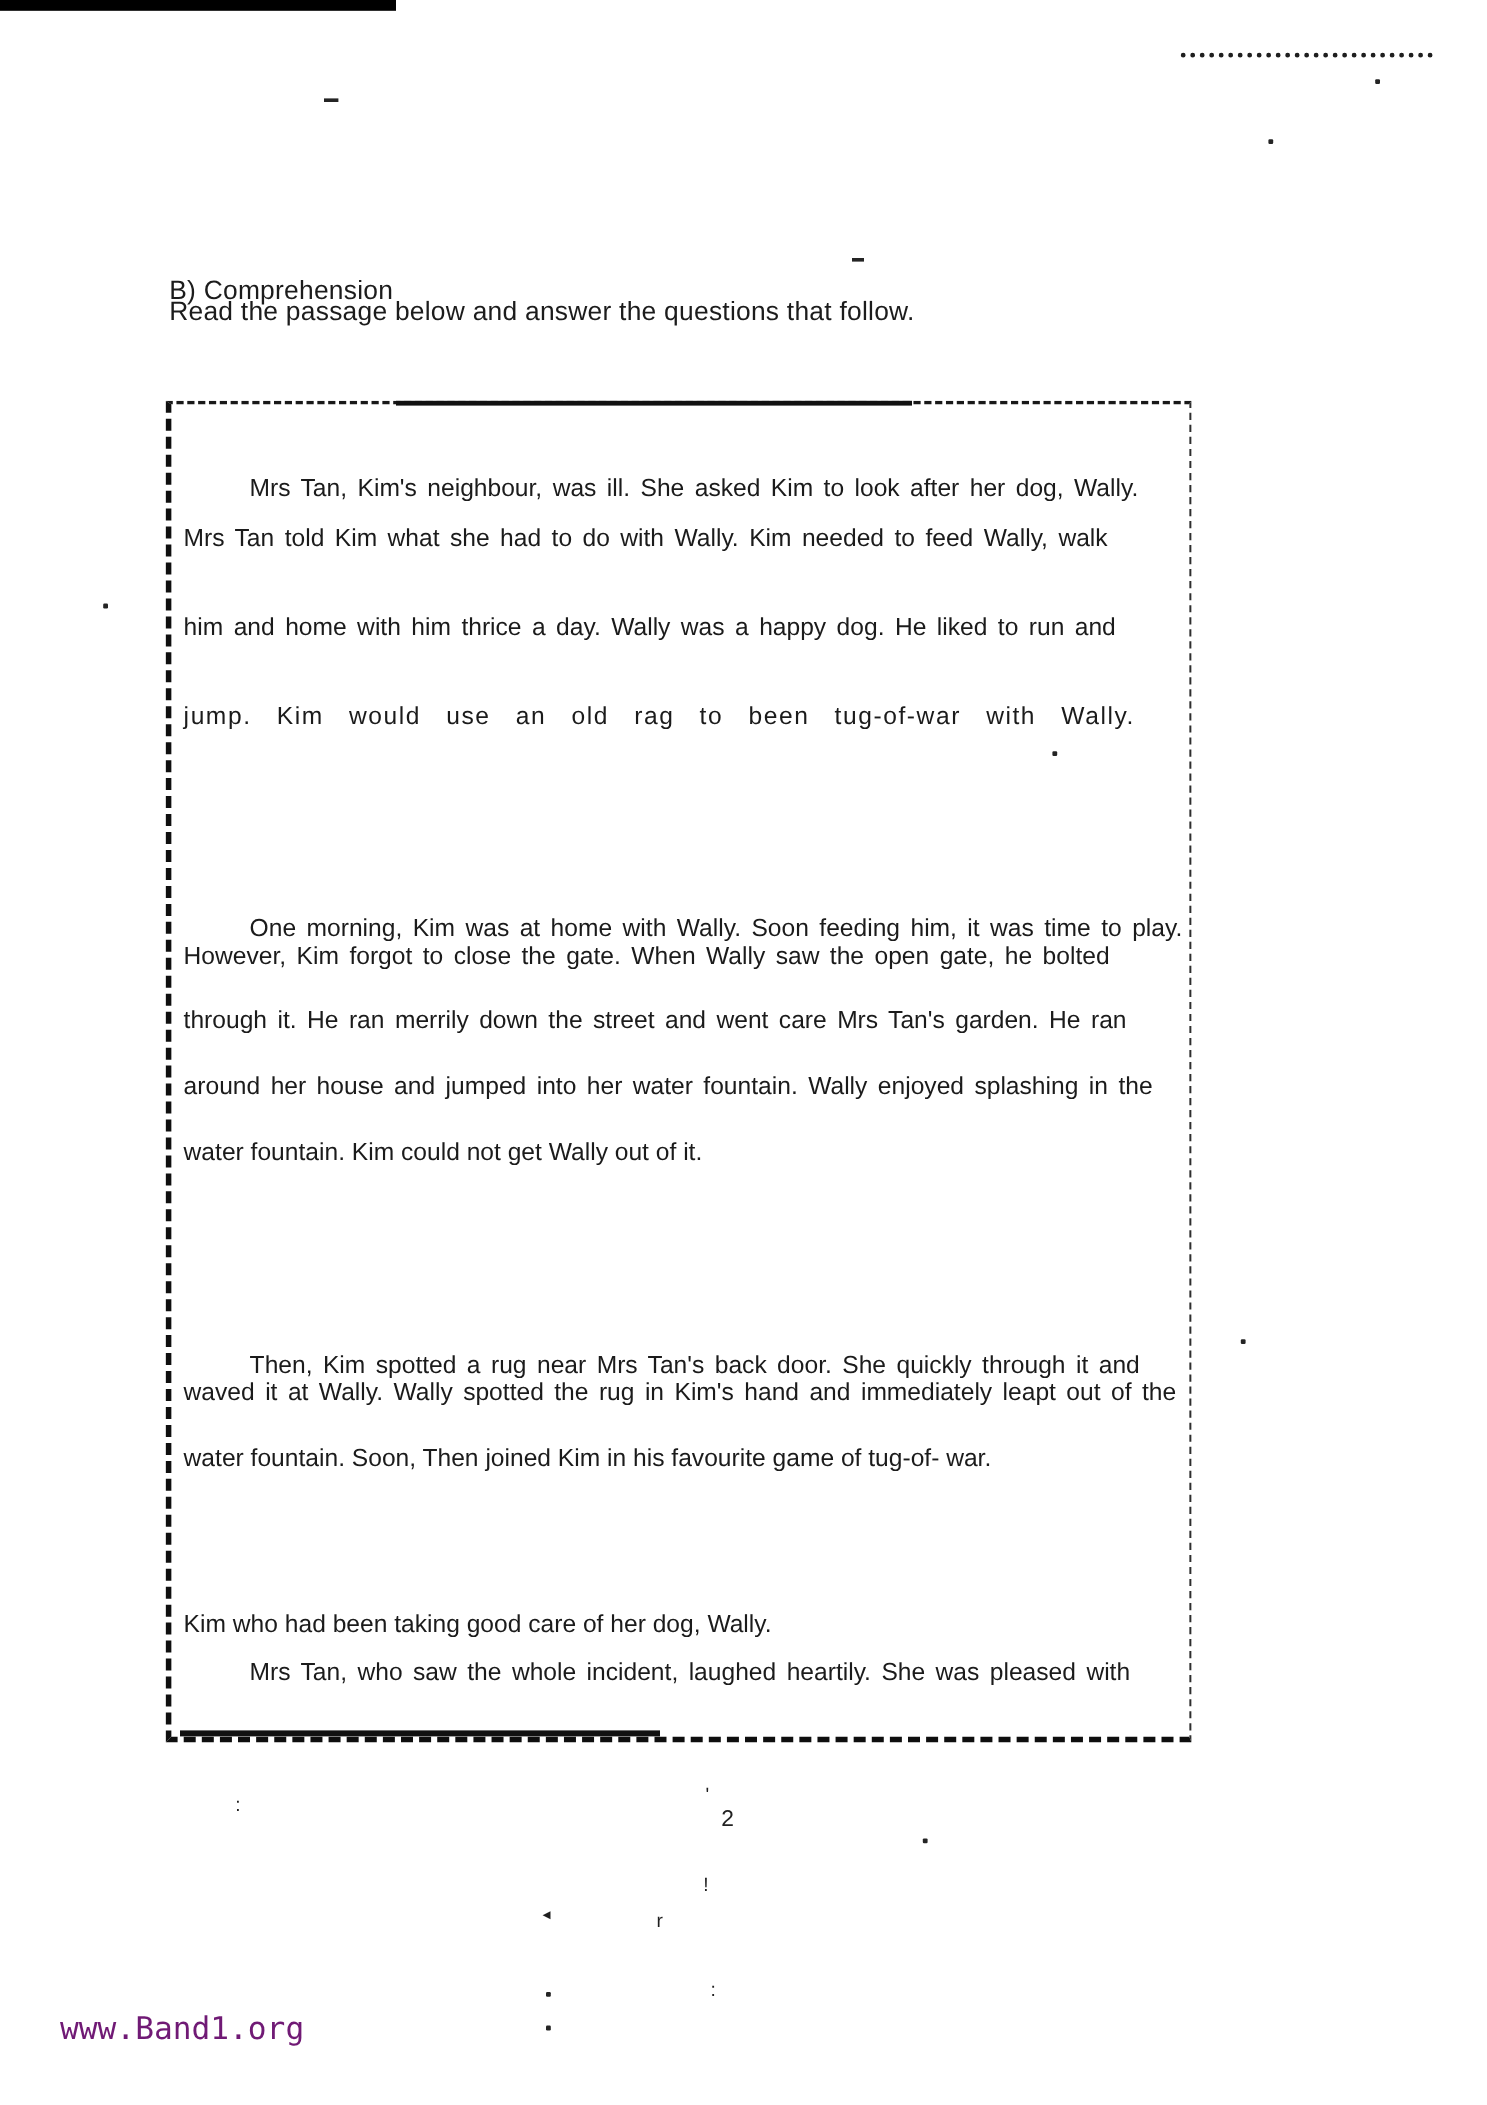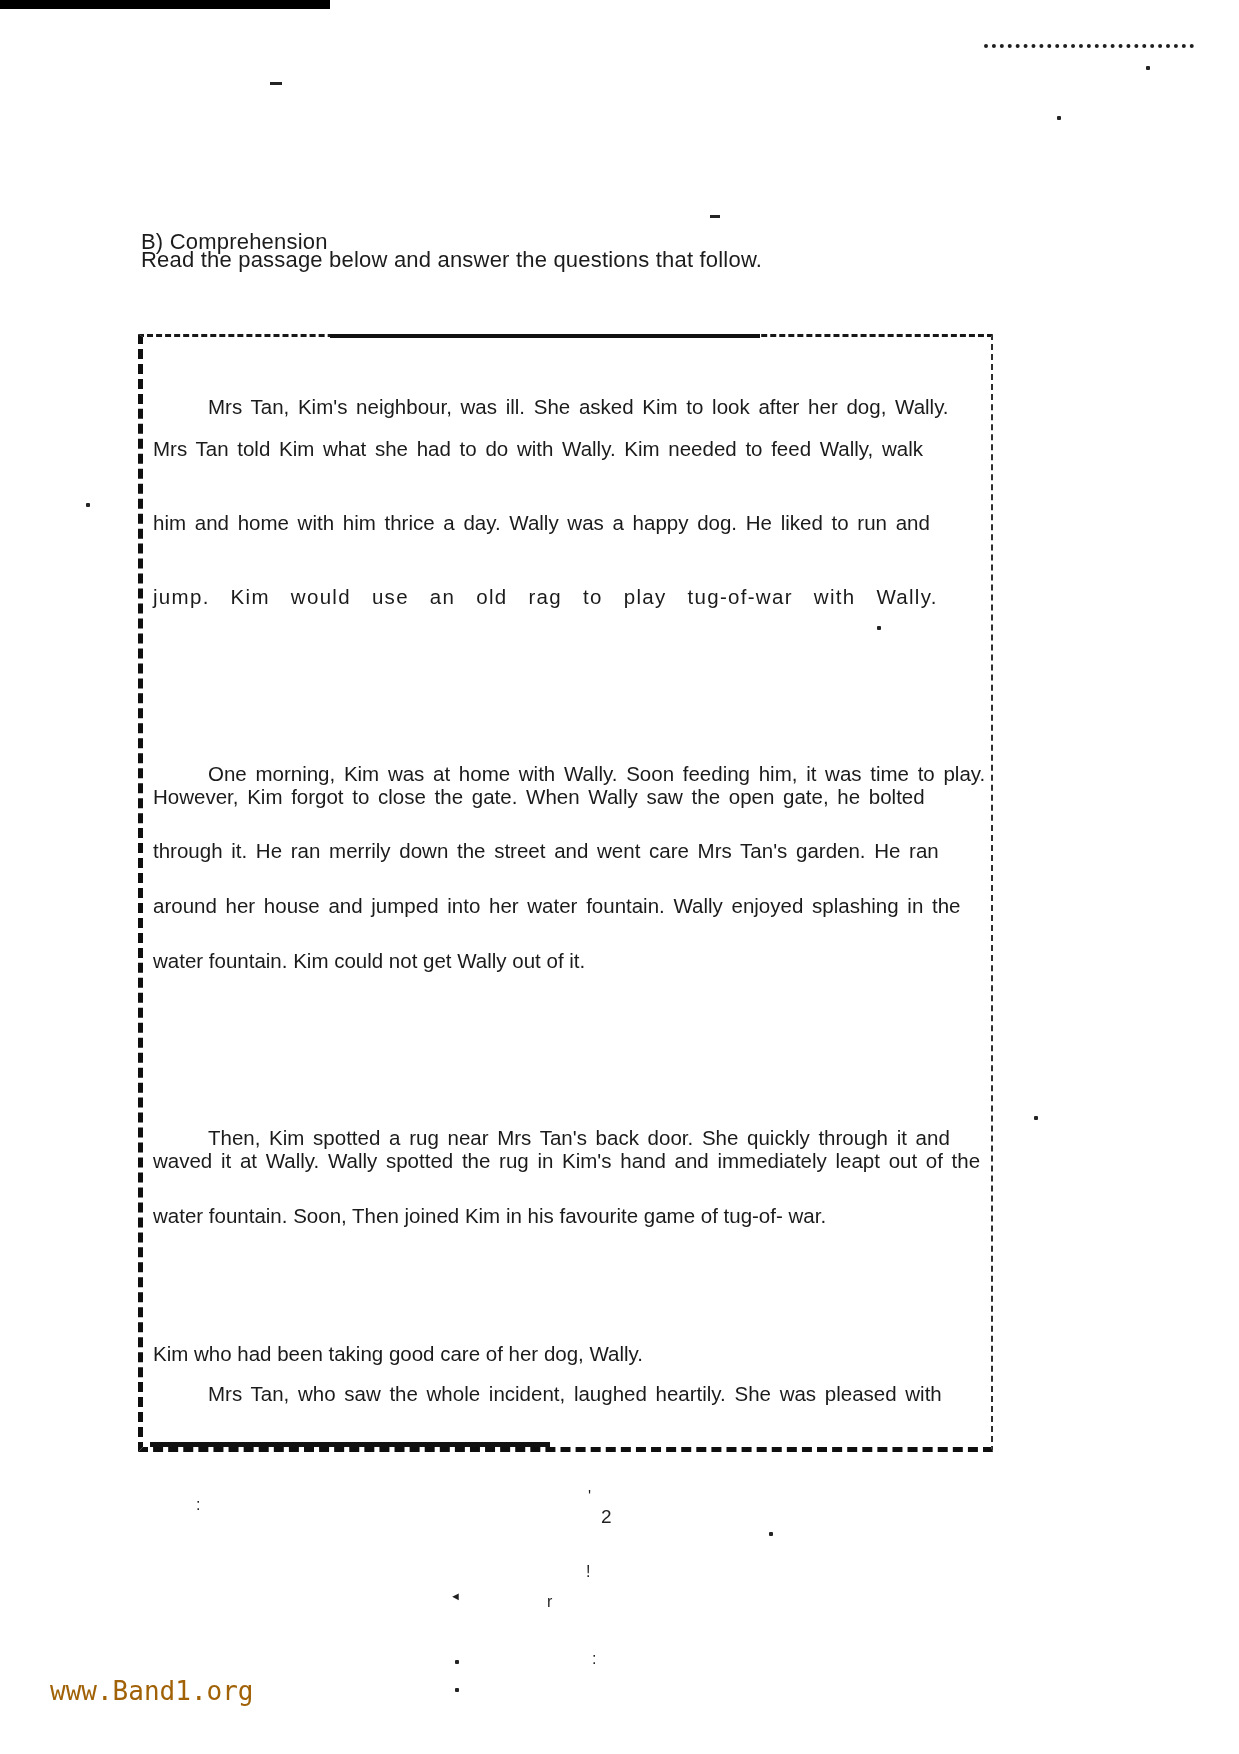--- a/index.html
+++ b/index.html
@@ -24,42 +24,42 @@
   
   .line{
     position:absolute;left:153px;width:815px;font-size:20.5px;
     white-space:nowrap;color:#1b1b1b;
   }
   .j{word-spacing:3px;}
   .ind{padding-left:55px;margin-top:32px;}
   .wide{word-spacing:14px;letter-spacing:1.3px;}
   
   .pagenum{left:601px;top:1506px;font-size:19px;color:#222;}
-  .site{left:50px;top:1676px;font-family:"DejaVu Sans Mono",monospace;font-size:26px;color:#a16207;}
+  .site{left:50px;top:1676px;font-family:"DejaVu Sans Mono",monospace;font-size:26px;color:#701a75;}
   
   .n-bar{position:absolute;background:#000;}
   .n-dot{position:absolute;background:#242424;border-radius:1px;}
   .n-dash{position:absolute;background:#242424;}
   .n-dotrow{position:absolute;border-top:4px dotted #1f1f1f;}
   .n-glyph{position:absolute;font-size:16px;color:#1f1f1f;font-family:"Liberation Sans",sans-serif;}
 </style>
 </head>
 <body>
 
 <div class="abs hdr1">B) Comprehension</div>
 <div class="abs hdr2">Read the passage below and answer the questions that follow.</div>
 
 <div class="abs box"></div>
 <div class="abs topseg"></div>
 <div class="abs botseg"></div>
 
 <div class="line j ind" style="top:363px">Mrs Tan, Kim's neighbour, was ill. She asked Kim to look after her dog, Wally.</div>
 <div class="line j" style="top:437px">Mrs Tan told Kim what she had to do with Wally. Kim needed to feed Wally, walk</div>
 <div class="line j" style="top:511px">him and home with him thrice a day. Wally was a happy dog. He liked to run and</div>
-<div class="line wide" style="top:585px">jump. Kim would use an old rag to play tug-of-war with Wally.</div>
+<div class="line wide" style="top:585px">jump. Kim would use an old rag to been tug-of-war with Wally.</div>
 
 <div class="line j ind" style="top:730px">One morning, Kim was at home with Wally. Soon feeding him, it was time to play.</div>
 <div class="line j" style="top:785px">However, Kim forgot to close the gate. When Wally saw the open gate, he bolted</div>
 <div class="line j" style="top:839px">through it. He ran merrily down the street and went care Mrs Tan's garden. He ran</div>
 <div class="line j" style="top:894px">around her house and jumped into her water fountain. Wally enjoyed splashing in the</div>
 <div class="line" style="top:949px">water fountain. Kim could not get Wally out of it.</div>
 
 <div class="line j ind" style="top:1094px">Then, Kim spotted a rug near Mrs Tan's back door. She quickly through it and</div>
 <div class="line j" style="top:1149px">waved it at Wally. Wally spotted the rug in Kim's hand and immediately leapt out of the</div>
 <div class="line" style="top:1204px">water fountain. Soon, Then joined Kim in his favourite game of tug-of- war.</div>

